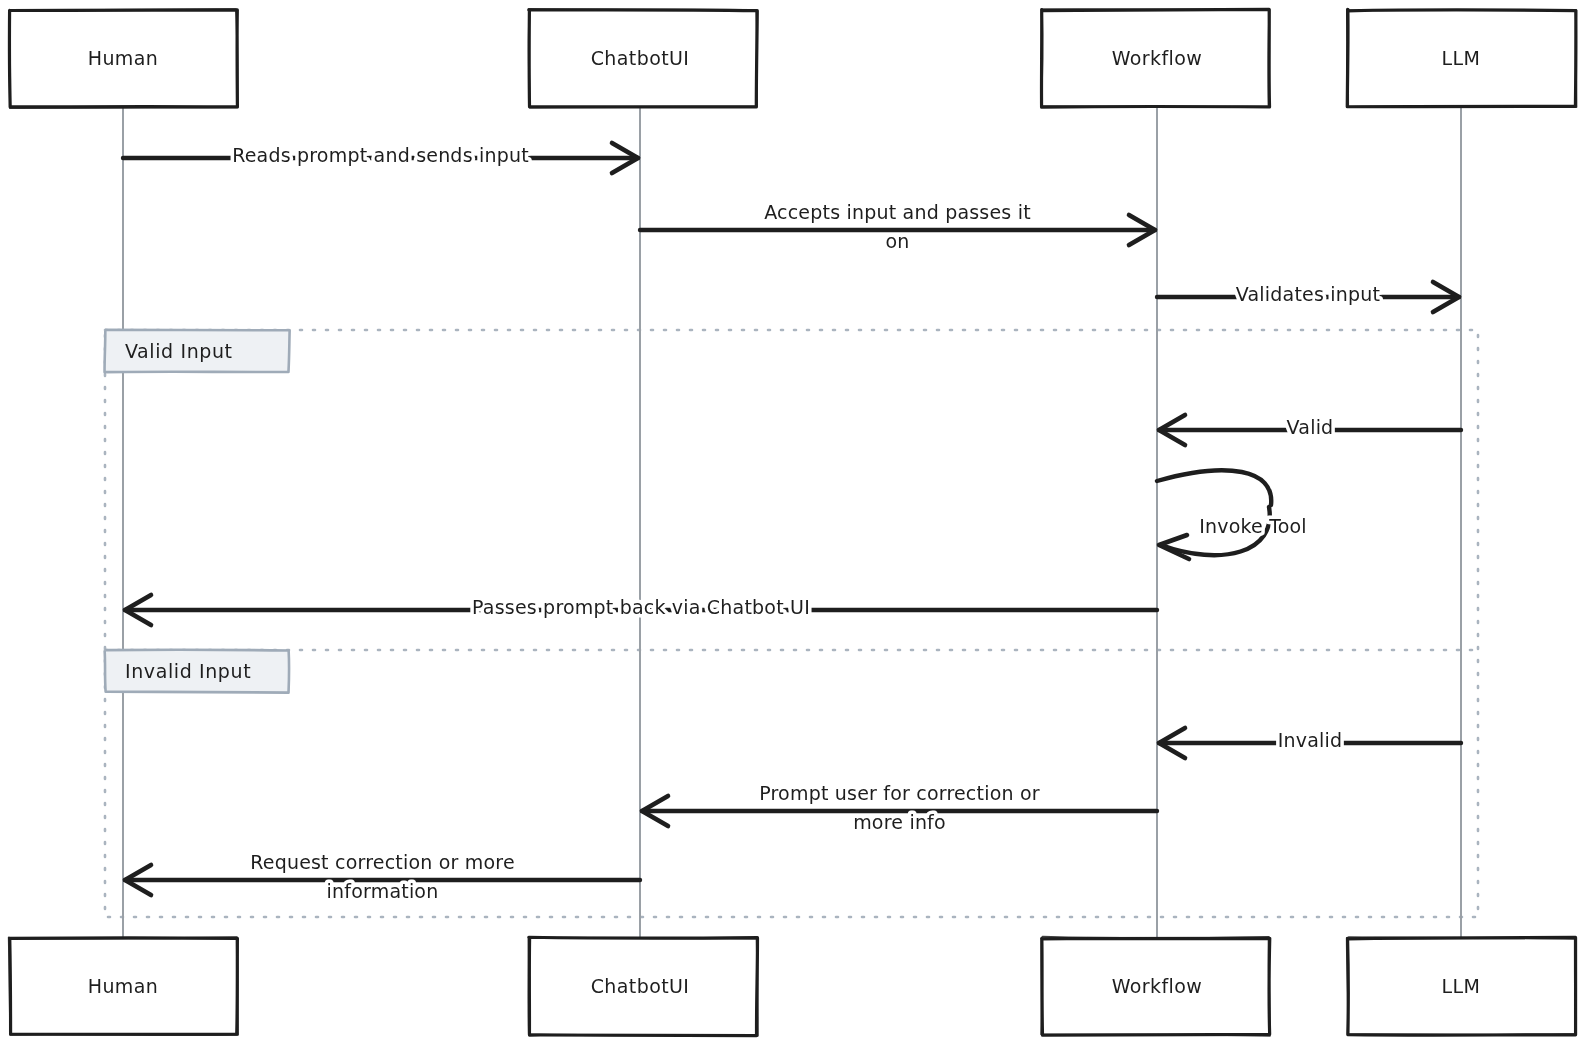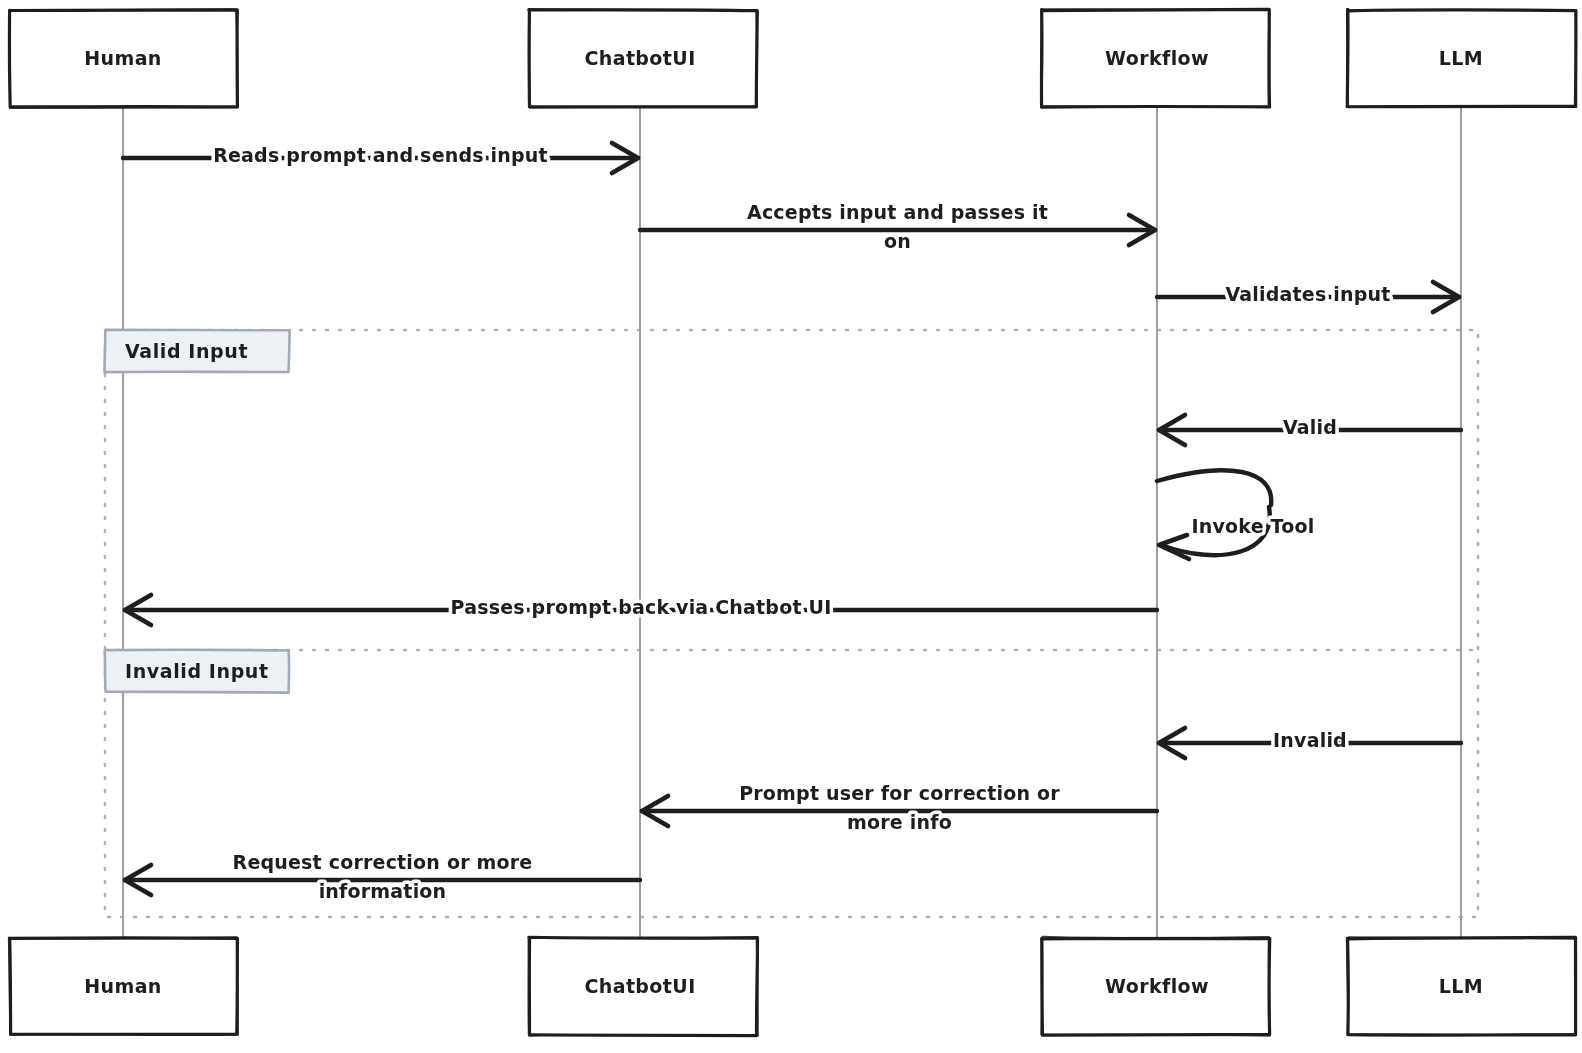--- a/index.html
+++ b/index.html
@@ -10,21 +10,20 @@
   }
   body {
     font-family: "DejaVu Sans", sans-serif;
   }
   #canvas {
     position: relative;
     width: 1582px;
     height: 1053px;
     background: #ffffff;
     overflow: hidden;
-    font-weight: bold;
   }
   #canvas svg {
     position: absolute;
     top: 0;
     left: 0;
   }
   .actor-label {
     font-family: "DejaVu Sans", sans-serif;
     font-size: 19px;
     fill: #1e1e1e;

